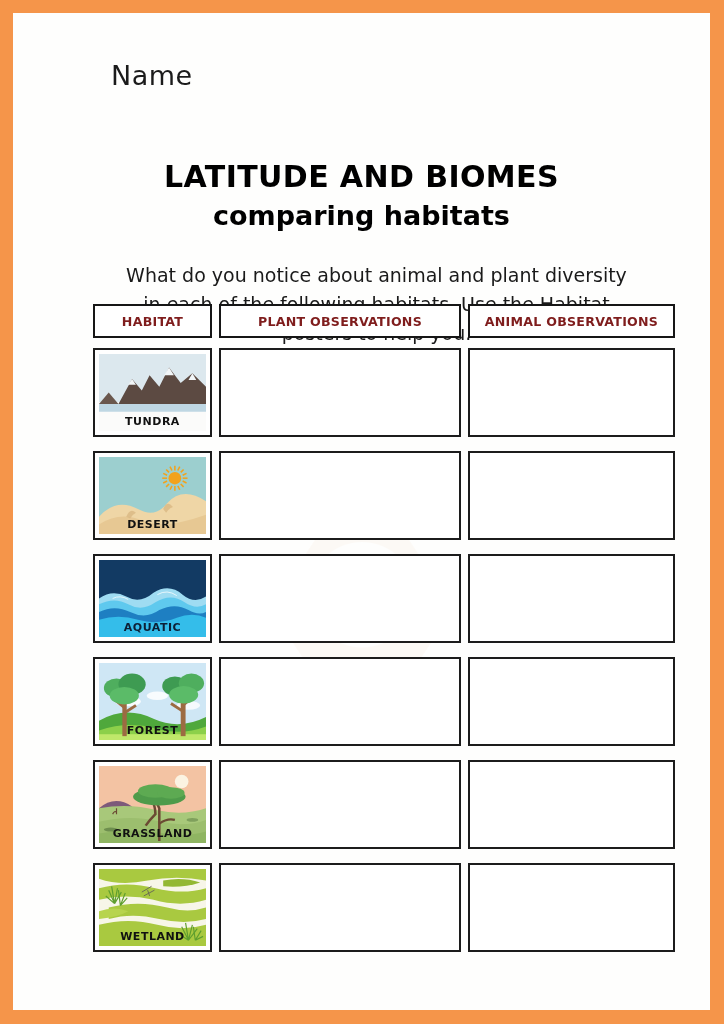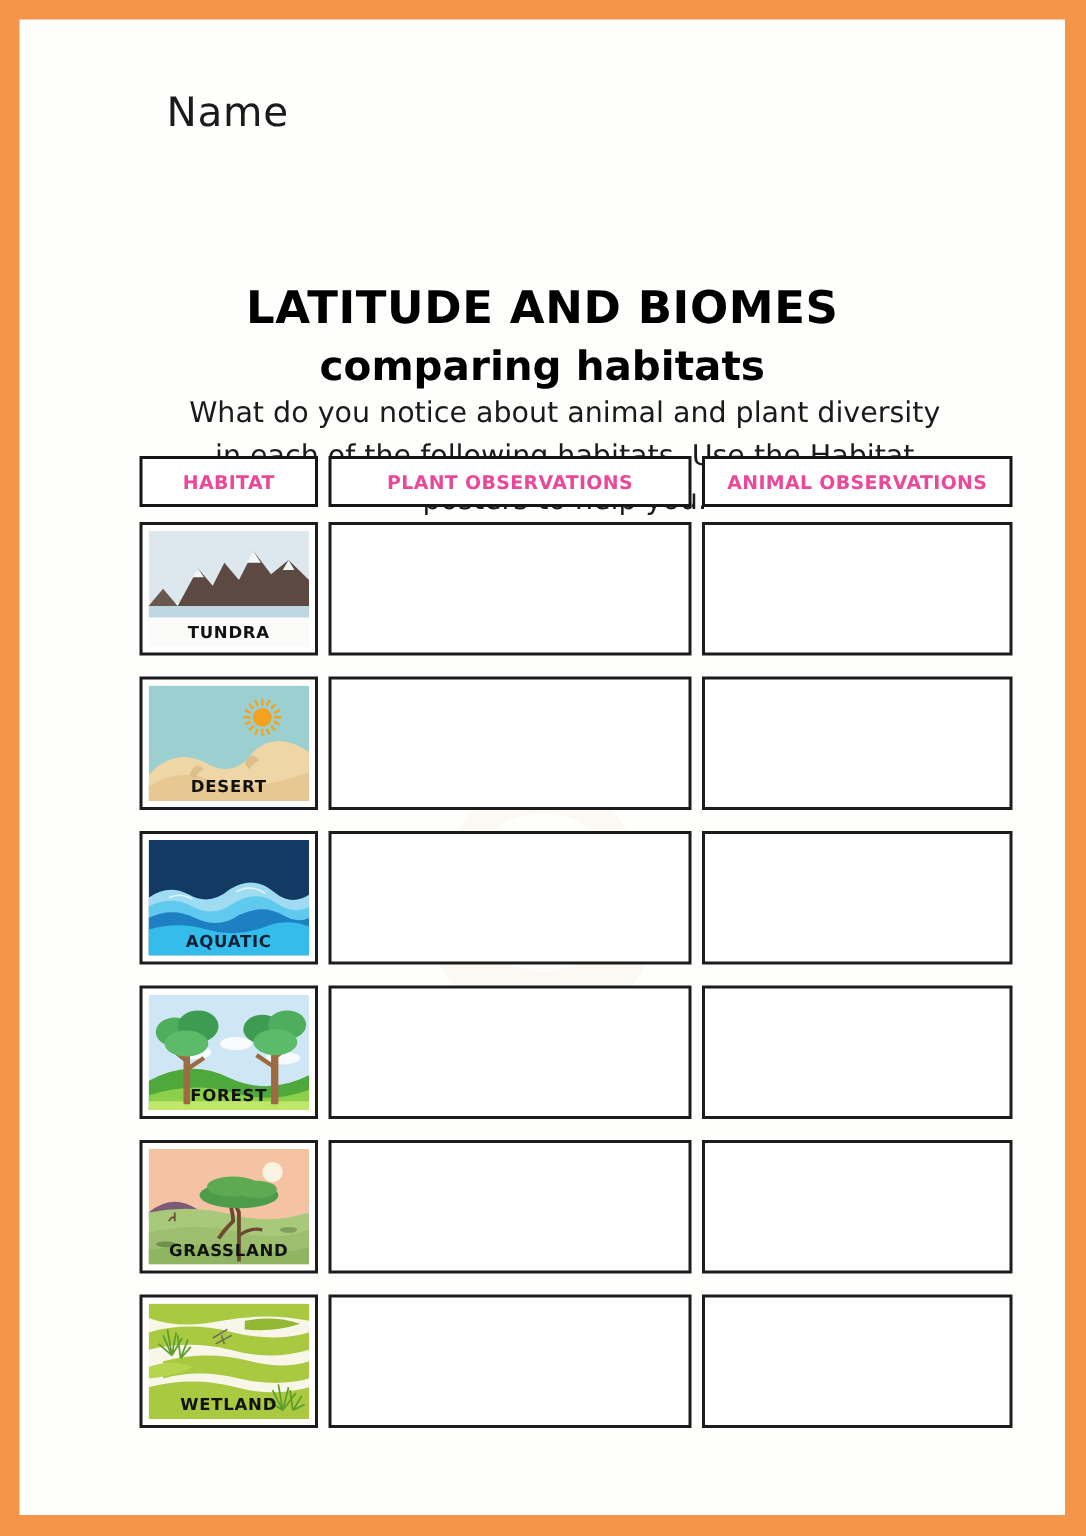--- a/index.html
+++ b/index.html
@@ -66,21 +66,20 @@
     border-bottom: 1.6px solid #3a3a3a;
   }
 
   
   .title-block {
     position: absolute;
     left: 0;
     right: 0;
     top: 148px;
     text-align: center;
-    margin-top: 29px;
   }
   .title-main {
     font-size: 30px;
     font-weight: bold;
     letter-spacing: 0.4px;
     color: #000;
     font-family: "DejaVu Sans", sans-serif;
     line-height: 1.05;
   }
   .title-sub {
@@ -123,21 +122,21 @@
   .hdr {
     border: 2.2px solid #161616;
     background: #fff;
     height: 34px;
     display: flex;
     align-items: center;
     justify-content: center;
     font-size: 12.6px;
     font-weight: bold;
     letter-spacing: 0.25px;
-    color: #ec4899;
+    color: #7f1d1d;
     font-family: "DejaVu Sans", sans-serif;
   }
   .hdr-habitat { font-size: 12.6px; }
 
   
   .answer-box {
     border: 2.2px solid #1c1c1c;
     background: #fff;
     height: 89px;
   }

